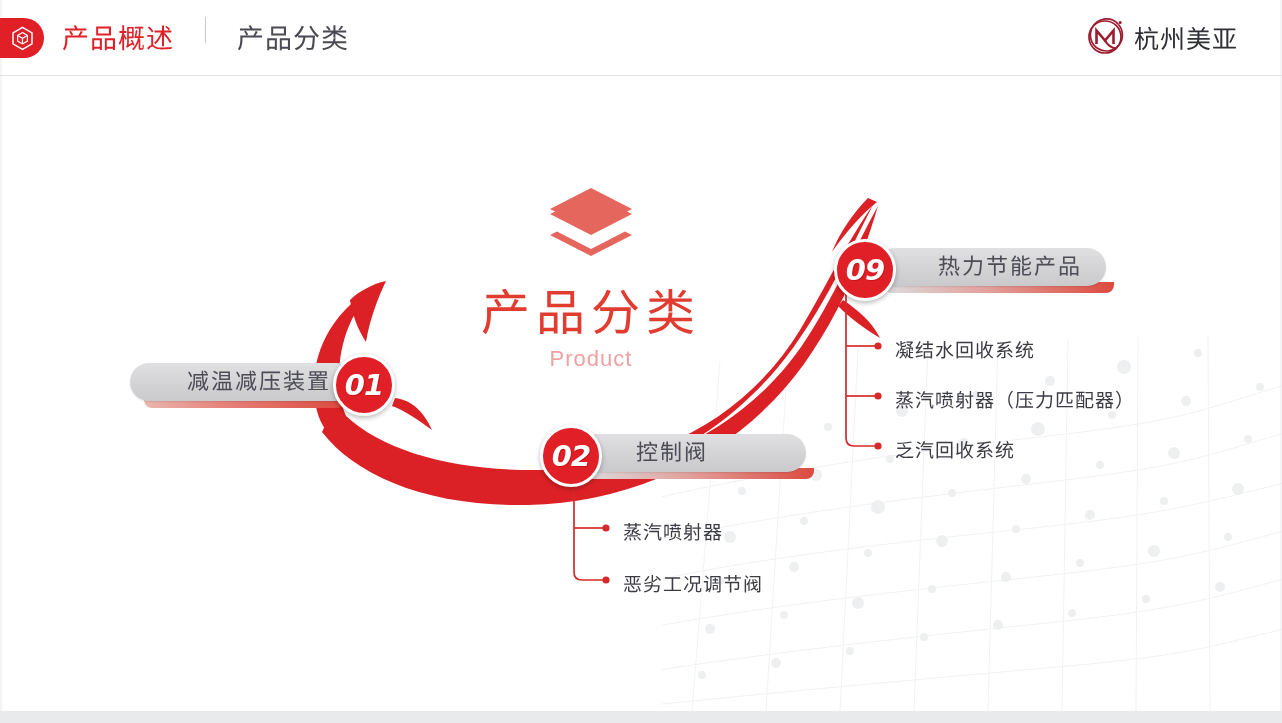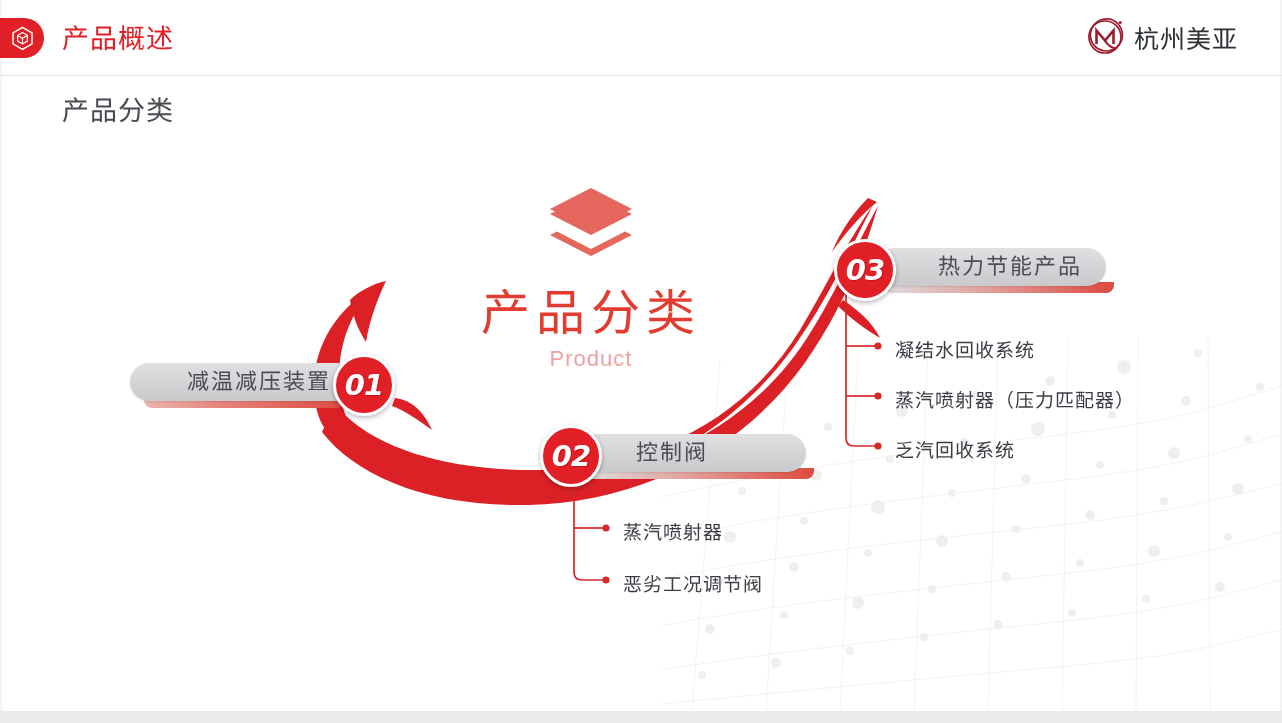--- a/index.html
+++ b/index.html
@@ -62,21 +62,20 @@
     background: #e01f26;
     border-radius: 0 22px 22px 0;
     display: flex; align-items: center; justify-content: center;
   }
   .header-badge svg { display: block; }
 
   .header-title {
     position: absolute; left: 62px; top: 17px;
     display: flex; align-items: flex-start; gap: 14px;
     height: 44px;
-    flex-direction: column;
   }
   .title-primary {
     font-size: 27px;
     color: #e01f26;
     letter-spacing: 1px;
     line-height: 44px;
     white-space: nowrap;
   }
   .title-sep {
     display: inline-block;
@@ -375,21 +374,21 @@
     <div class="tree-item" style="left:55px; top:89px;">恶劣工况调节阀</div>
   </div>
 
   <div class="node" style="left:834px; top:248px;">
     <div class="pill-bar" style="left:50px; top:34px; width:230px;
                 background:linear-gradient(90deg,#dcdcde 0%,#e2a09a 45%,#dc4a3f 100%);"></div>
     <div class="pill" style="left:42px; top:0; width:230px; justify-content:flex-start; padding-left:62px;">
       <span class="pill-label">热力节能产品</span>
     </div>
     <div class="badge" style="left:0; top:-9px;">
-      <span class="badge-num">03</span>
+      <span class="badge-num">09</span>
     </div>
   </div>
 
   <div class="tree" style="left:840px; top:294px; width:300px; height:170px;">
     <svg width="300" height="170" viewBox="0 0 300 170">
       <path d="M6 0 L6 144 Q6 152 14 152 L36 152" fill="none" stroke="#D62A2A" stroke-width="1.7"></path>
       <path d="M6 52 L36 52" fill="none" stroke="#D62A2A" stroke-width="1.7"></path>
       <path d="M6 102 L36 102" fill="none" stroke="#D62A2A" stroke-width="1.7"></path>
       <circle cx="38" cy="52" r="3.6" fill="#D62A2A"></circle>
       <circle cx="38" cy="102" r="3.6" fill="#D62A2A"></circle>

